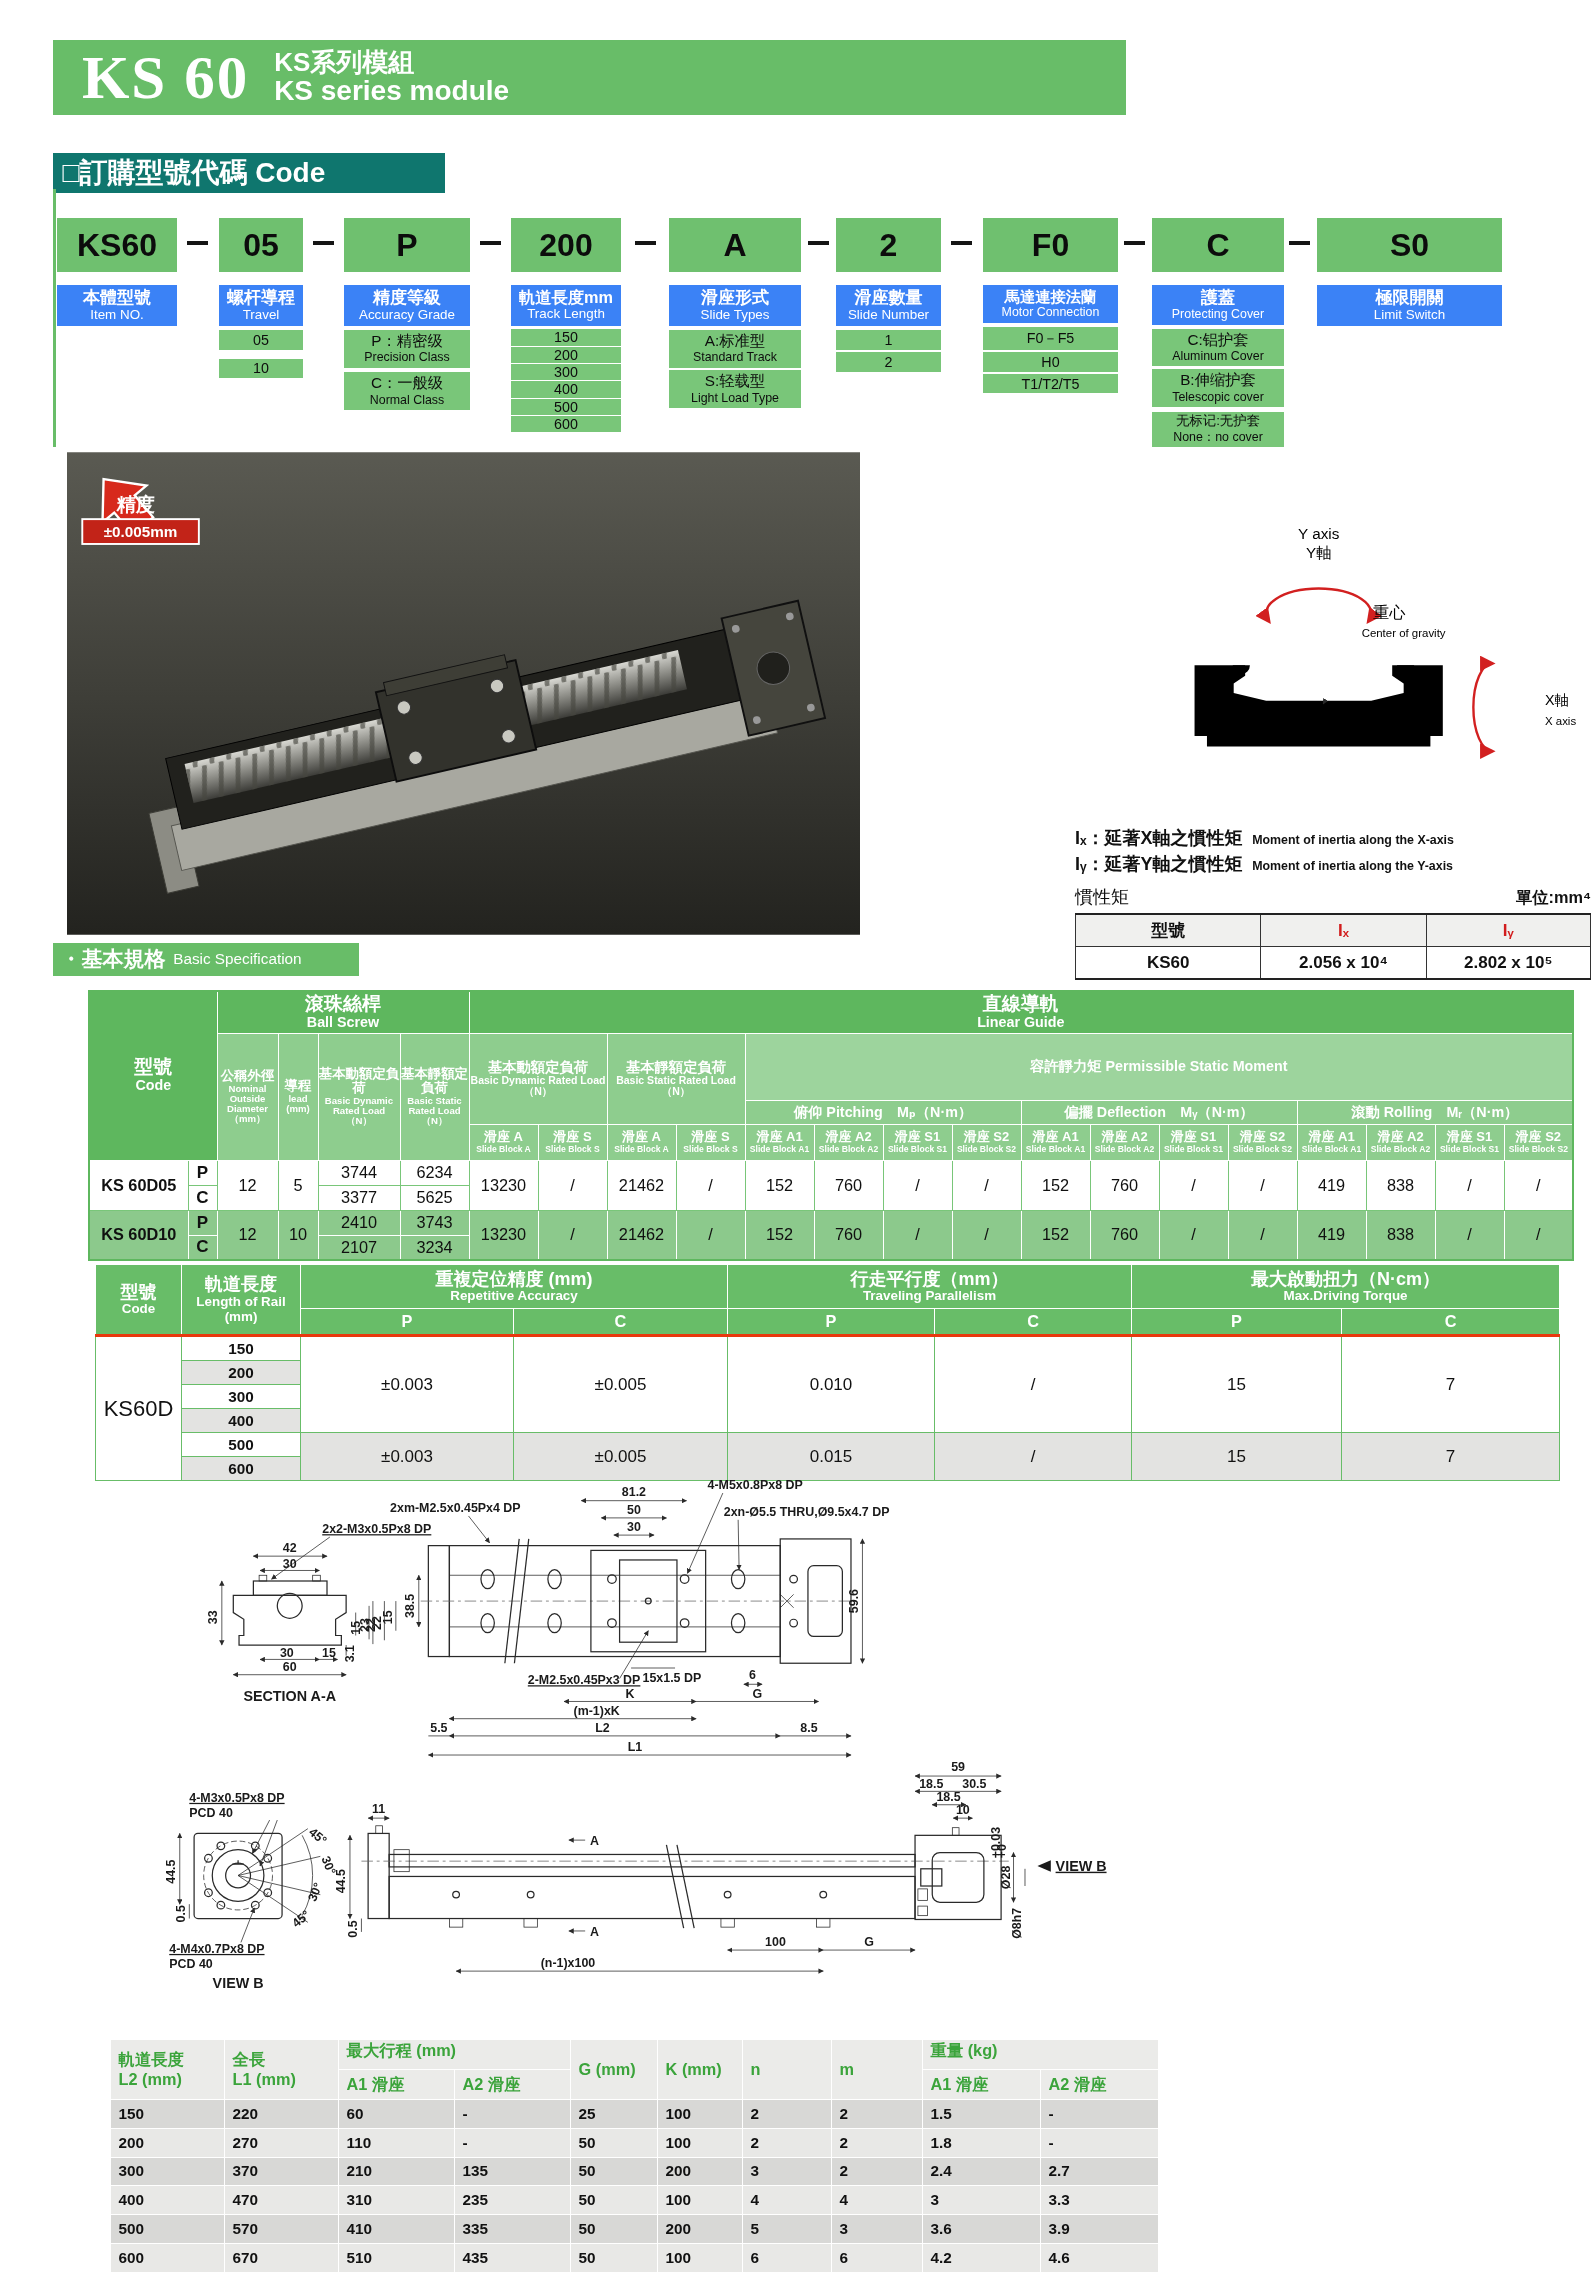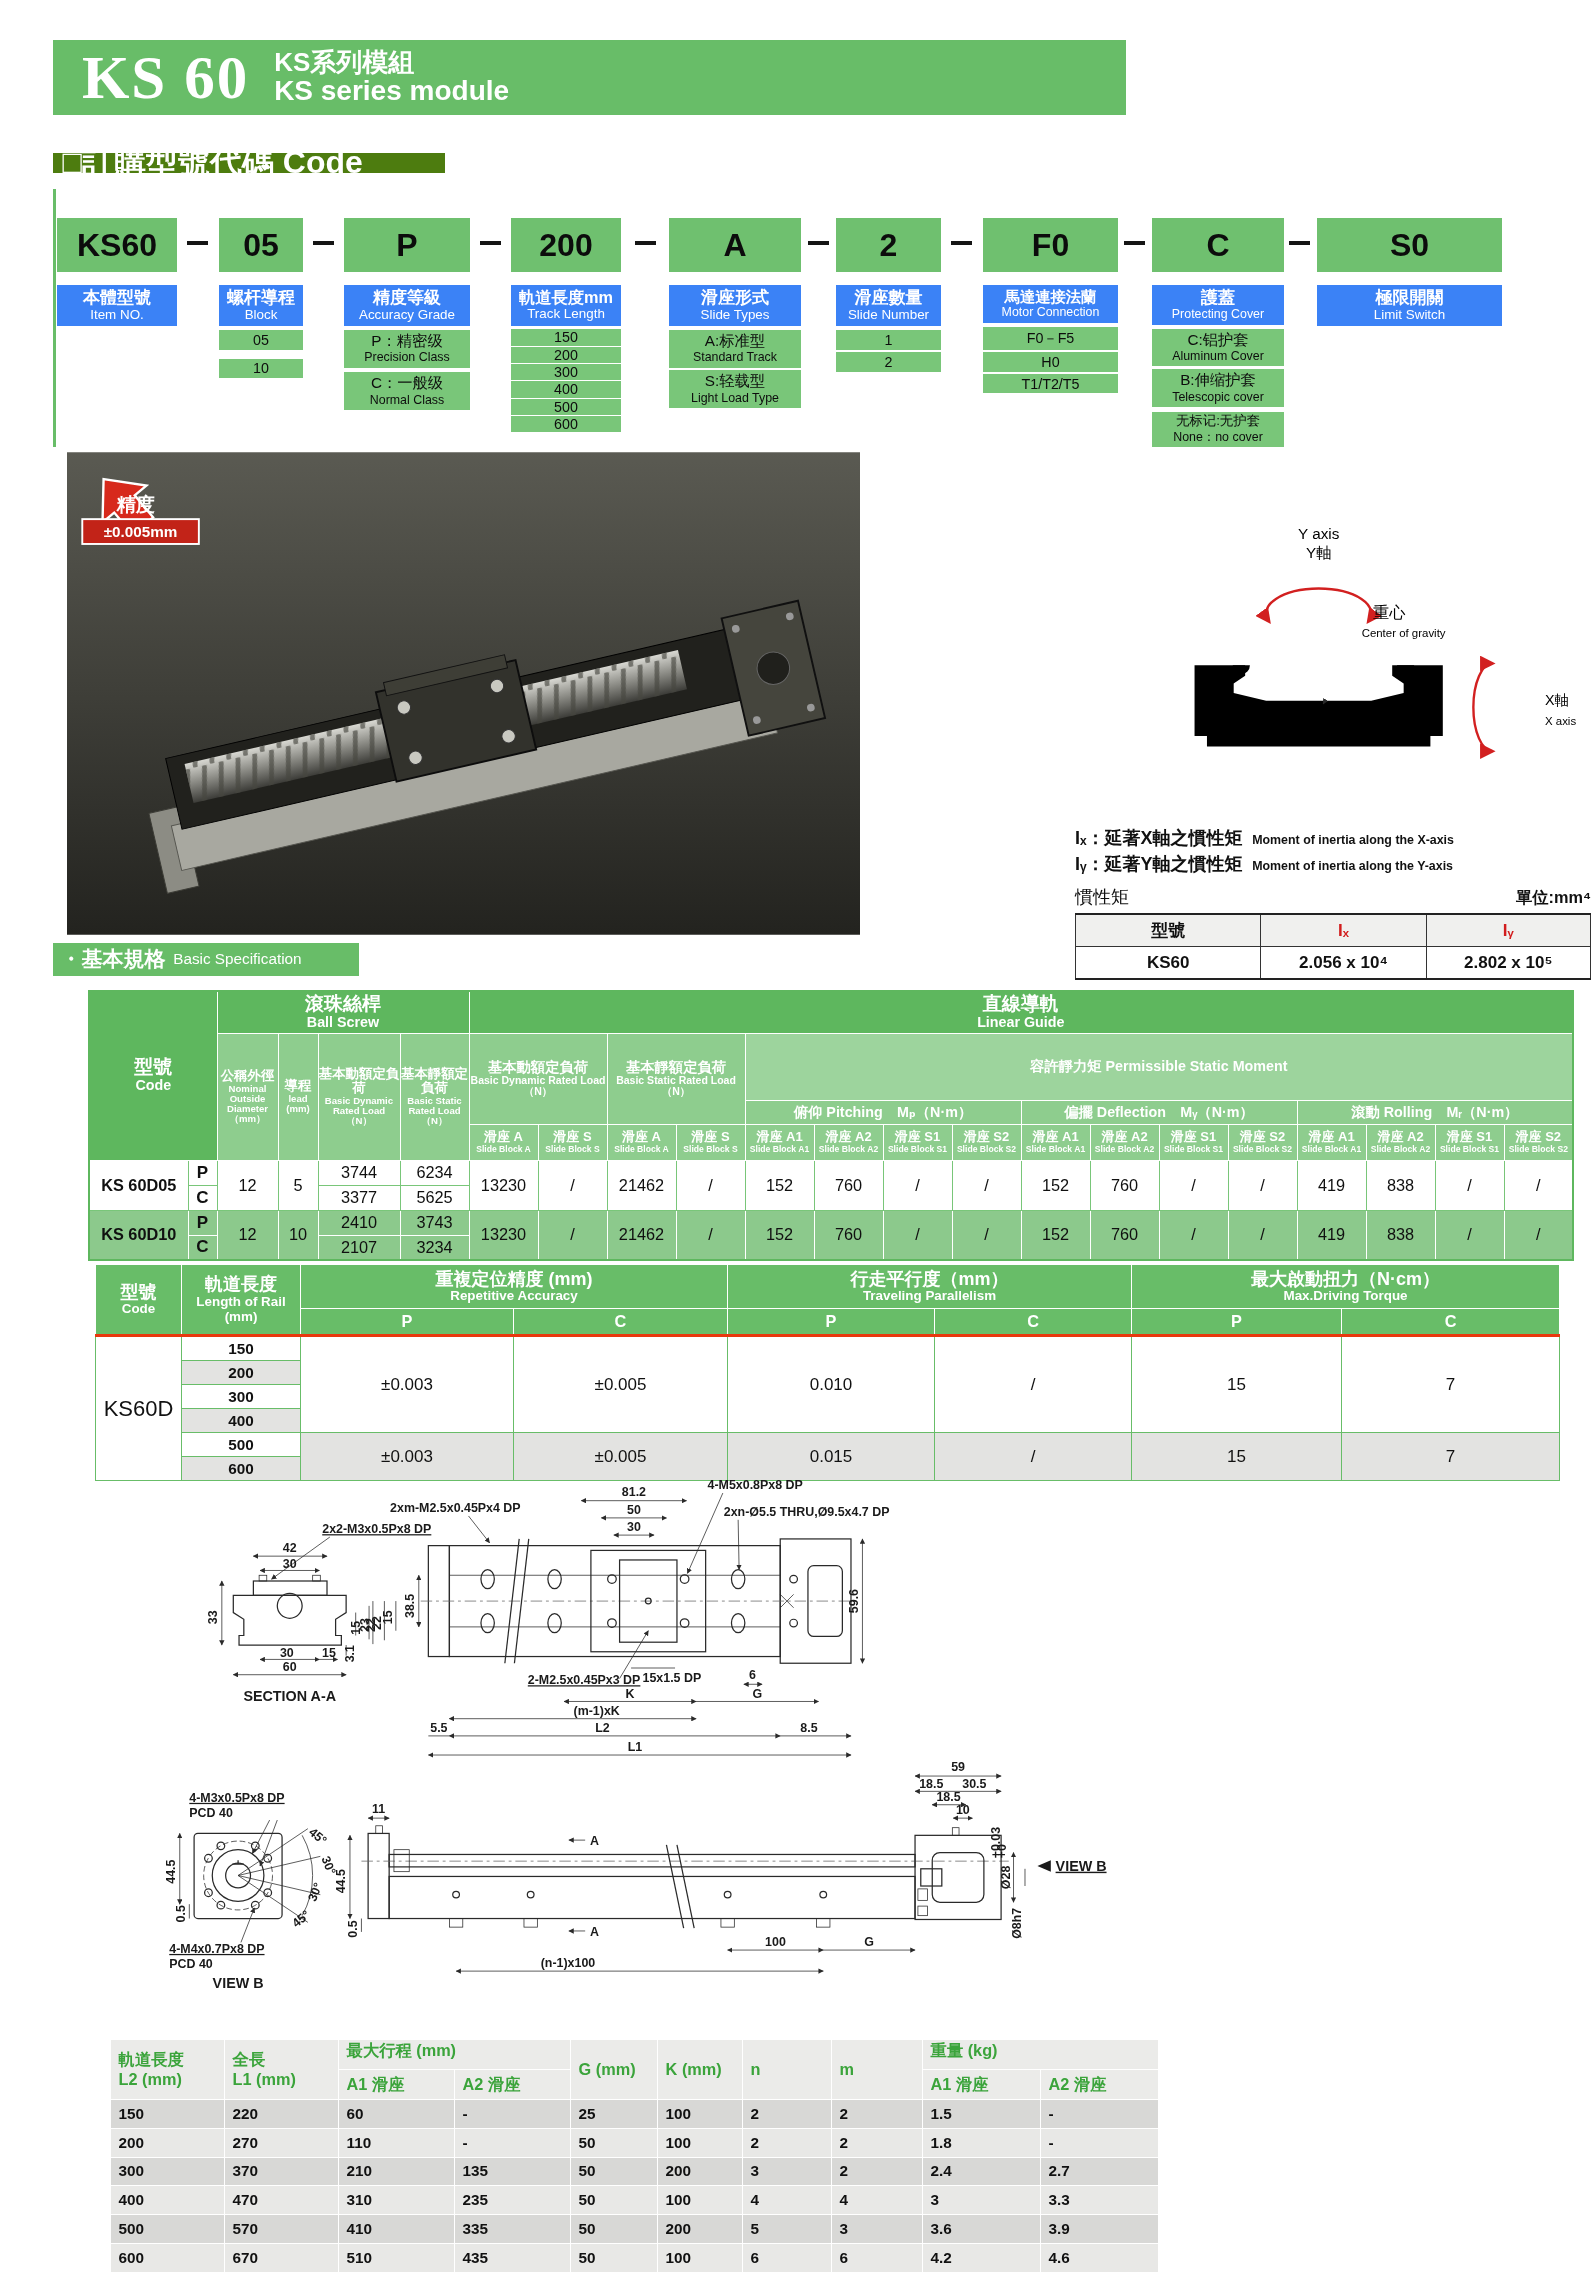--- a/index.html
+++ b/index.html
@@ -4,22 +4,22 @@
 <style>
   html,body{margin:0;padding:0;background:#fff;}
   .page{position:relative;width:1592px;height:2294px;background:#fff;overflow:hidden;
         font-family:"Liberation Sans","DejaVu Sans",sans-serif;color:#111;}
   
   .hbar{position:absolute;left:53px;top:40px;width:1073px;height:75px;background:#68bd68;color:#fff;display:flex;align-items:center;}
   .hmodel{font-family:"Liberation Serif","DejaVu Serif",serif;font-weight:bold;font-size:61px;margin:0 25px 0 29px;letter-spacing:1.9px;}
   .hseries div{line-height:1.05;font-weight:bold;}
   .hcn{font-size:26px;} .hen{font-size:28px;}
   
-  .ctitle{position:absolute;left:53px;top:153px;width:392px;height:20px;background:#4d7c0f;color:#fff;
-          font-size:32px;font-weight:bold;display:flex;align-items:center;padding-left:9.6px;box-sizing:border-box;}
+  .ctitle{position:absolute;left:53px;top:153px;width:392px;height:40px;background:#0f766e;color:#fff;
+          font-size:28px;font-weight:bold;display:flex;align-items:center;padding-left:9.6px;box-sizing:border-box;}
   .vline{position:absolute;left:53px;top:189px;width:2.9px;height:258px;background:#68bd68;}
   .occol{position:absolute;top:218px;}
   .codebox{height:54px;background:#6fc06f;display:flex;align-items:center;justify-content:center;
            font-size:32px;font-weight:bold;color:#0c0c0c;}
   .dash{position:absolute;top:241px;width:21px;height:3.8px;background:#151515;}
   .oclabel{margin-top:13.4px;background:#3b82f6;color:#fff;text-align:center;padding:2.9px 0 3.8px;}
   .oclabel .cn{font-size:17px;font-weight:bold;line-height:1.15;}
   .oclabel .en{font-size:13.4px;line-height:1.1;}
   .opts{margin-top:3.8px;}
   .opt1{background:#79c679;text-align:center;font-size:14.3px;color:#0d0d0d;padding:1.9px 0;border-bottom:2.9px solid #fff;}
@@ -102,21 +102,21 @@
     <div class="codebox">KS60</div>
     <div class="oclabel">
       <div class="cn">本體型號</div>
       <div class="en">Item NO.</div>
     </div>
   </div>
   <div class="occol" style="left:219px;width:84px;">
     <div class="codebox">05</div>
     <div class="oclabel">
       <div class="cn">螺杆導程</div>
-      <div class="en">Block</div>
+      <div class="en">Travel</div>
     </div>
     <div class="opts">
       <div class="opt1 gap">05</div>
       <div class="opt1 gap">10</div>
     </div>
   </div>
   <div class="occol" style="left:344px;width:126px;">
     <div class="codebox">P</div>
     <div class="oclabel">
       <div class="cn">精度等級</div>

